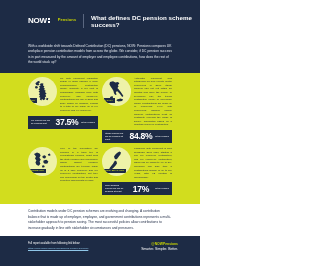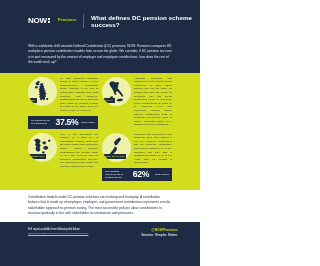--- a/index.html
+++ b/index.html
@@ -232,20 +232,25 @@
               <path fill="#1d2b45" d="M4.0 2.0 L7.0 1.2 L9.4 2.6 L12.0 2.0 L13.4 3.4 L11.8 5.0 L12.6 6.6
                 L11.4 8.0 L12.8 9.4 L14.4 11.6 L16.0 13.8 L17.4 16.0 L16.2 17.0 L14.4 14.6 L12.6 12.4
                 L11.0 11.0 L9.8 12.6 L10.6 14.4 L9.2 15.0 L8.0 13.2 L7.4 10.8 L6.0 8.6 L4.6 6.4 L3.4 4.2 Z
                 M4.4 16.8 L6.6 16.0 L7.0 18.0 L5.2 19.4 L3.6 18.4 Z
                 M11.0 19.4 L14.6 18.6 L17.2 19.4 L16.0 21.0 L12.4 21.4 L10.4 20.6 Z"></path>
             </svg>
             <span class="map-label">ITALY</span>
           </div>
           <div class="panel-text">Automatic enrolment was introduced for new private sector employees in 2007. Italian workers can opt out within six months and have the money or severance pay, the typical contribution model of severance works. Contributions are made up of employers 6.9% with employees' salaries (where workers' contributions must all contribute exceeds the range of 23.8%. Calculated based on a resulting employer contribution.</div>
         </div>
+        <div class="stat-bar">
+          <span class="stat-pre">Italian employers will be bearing at least</span>
+          <span class="stat-value">84.8%</span>
+          <span class="stat-post">of the burden</span>
+        </div>
       </div>
 
     </div>
 
     <div class="row">
 
       <div class="panel">
         <div class="panel-top">
           <div class="map-box">
             <svg width="22" height="23" viewBox="0 0 22 23">
@@ -271,21 +276,21 @@
                 M9.0 10.6 L10.6 11.4 L11.0 13.6 L9.6 15.6 L7.8 17.4 L6.0 19.0 L4.2 20.4 L3.0 19.4
                 L4.0 17.4 L5.6 15.6 L7.0 13.8 L8.0 12.0 Z
                 M2.4 21.2 L4.0 21.8 L3.2 22.6 L1.8 22.0 Z"></path>
             </svg>
             <span class="map-label wide">NEW ZEALAND</span>
           </div>
           <div class="panel-text">KiwiSaver auto enrolment is New Zealand's 2007 offer, starting a low 3% employer contribution, and 3% employee contribution, which can be raised to 4% or 8%. Members can also take a contributions holiday of up to five years, after 12 months of membership.</div>
         </div>
         <div class="stat-bar">
           <span class="stat-pre">New Zealand employers will be bearing at least</span>
-          <span class="stat-value">62%</span>
+          <span class="stat-value">17%</span>
           <span class="stat-post">of the burden</span>
         </div>
       </div>
 
     </div>
   </div>
 
   <div class="conclusion">
     <p>Contribution models under DC pension schemes are evolving and changing. A contribution balance that is made up of employer, employee, and government contributions represents a multi-stakeholder approach to pension saving. The most successful policies allow contributions to increase gradually in line with stakeholder circumstances and pressures.</p>
   </div>

